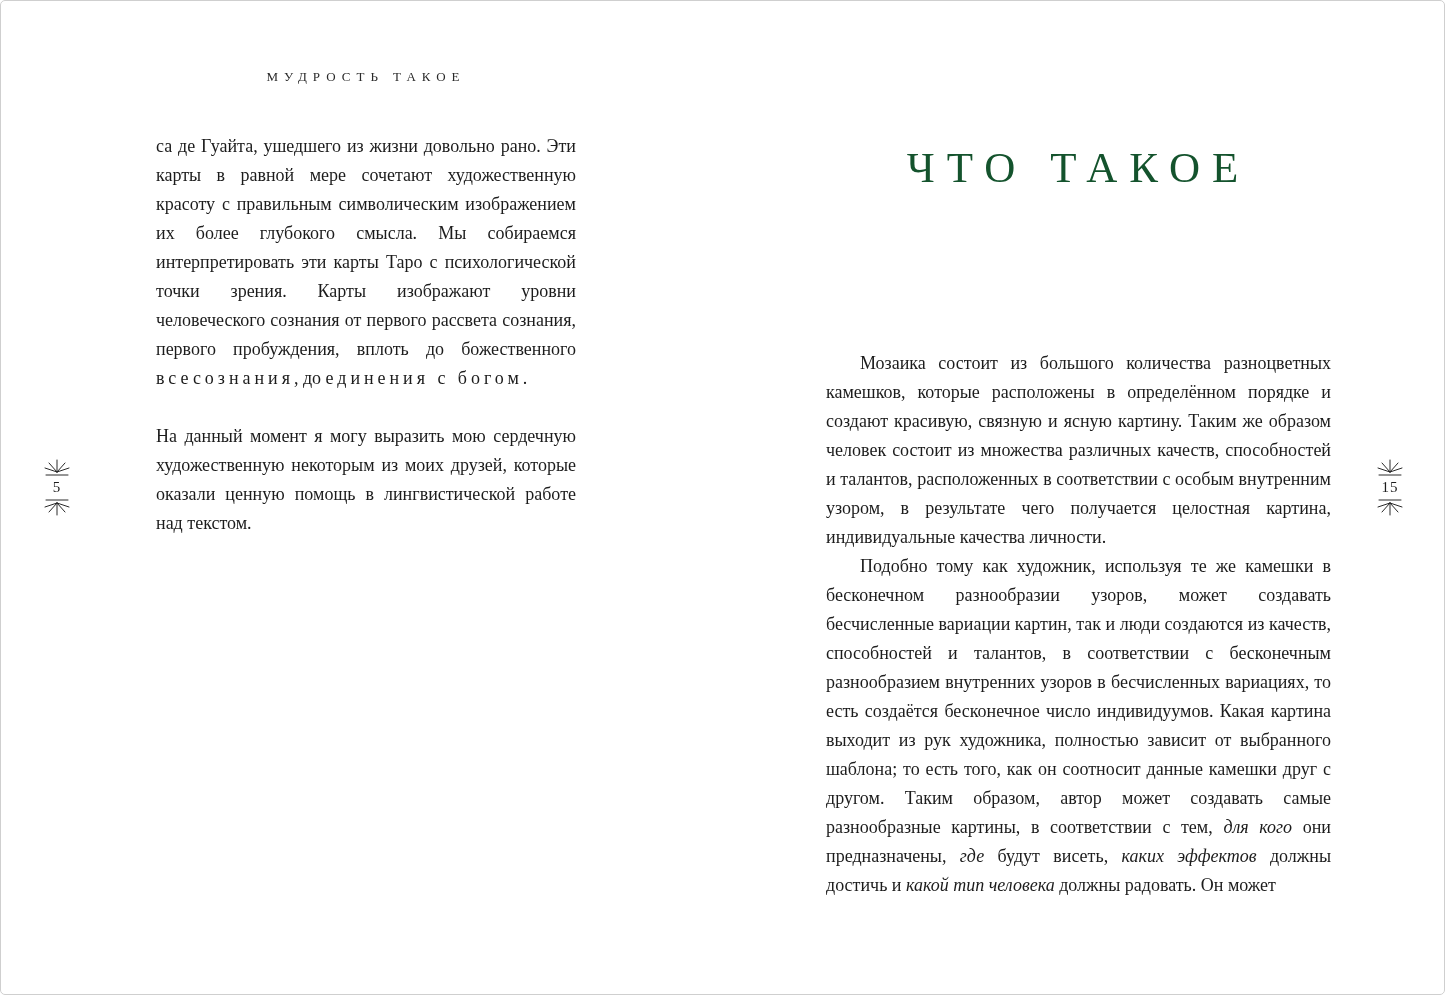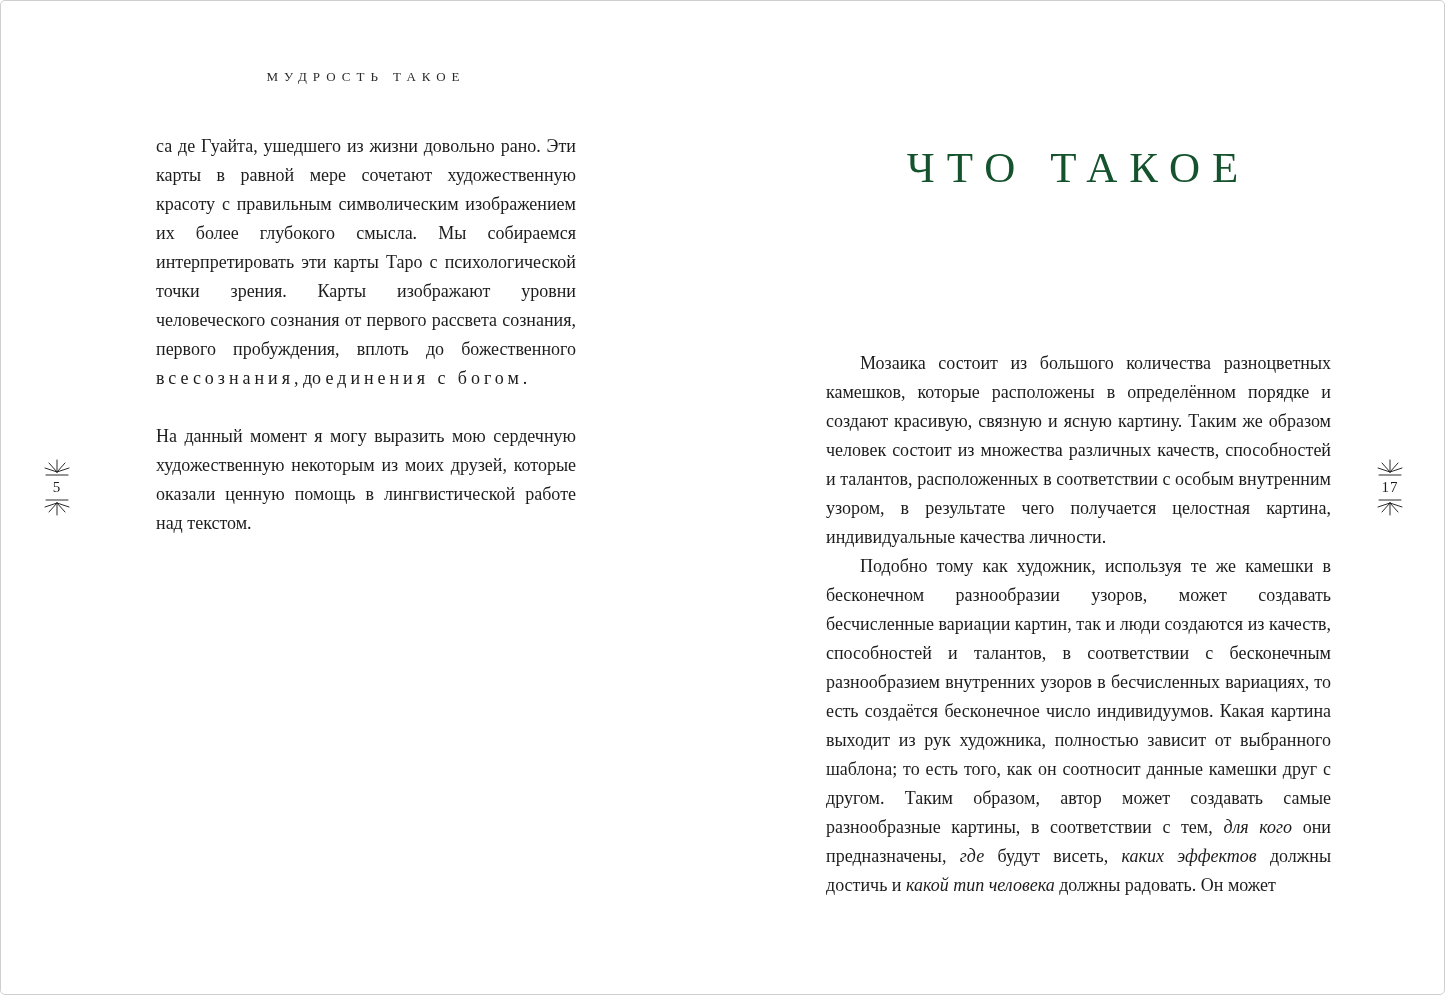--- a/index.html
+++ b/index.html
@@ -119,21 +119,21 @@
     <svg class="ornament" width="28" height="17" viewBox="0 0 28 17">
       <g stroke="#2a2a2a" stroke-width="1" fill="none" stroke-linecap="round">
         <line x1="14" y1="13" x2="14" y2="1"></line>
         <line x1="14" y1="13" x2="6" y2="4"></line>
         <line x1="14" y1="13" x2="22" y2="4"></line>
         <line x1="14" y1="13" x2="2" y2="9"></line>
         <line x1="14" y1="13" x2="26" y2="9"></line>
         <line x1="3" y1="16" x2="25" y2="16"></line>
       </g>
     </svg>
-    <div class="page-num">17</div>
+    <div class="page-num">15</div>
     <svg class="ornament flip" width="28" height="17" viewBox="0 0 28 17">
       <g stroke="#2a2a2a" stroke-width="1" fill="none" stroke-linecap="round">
         <line x1="14" y1="13" x2="14" y2="1"></line>
         <line x1="14" y1="13" x2="6" y2="4"></line>
         <line x1="14" y1="13" x2="22" y2="4"></line>
         <line x1="14" y1="13" x2="2" y2="9"></line>
         <line x1="14" y1="13" x2="26" y2="9"></line>
         <line x1="3" y1="16" x2="25" y2="16"></line>
       </g>
     </svg>

